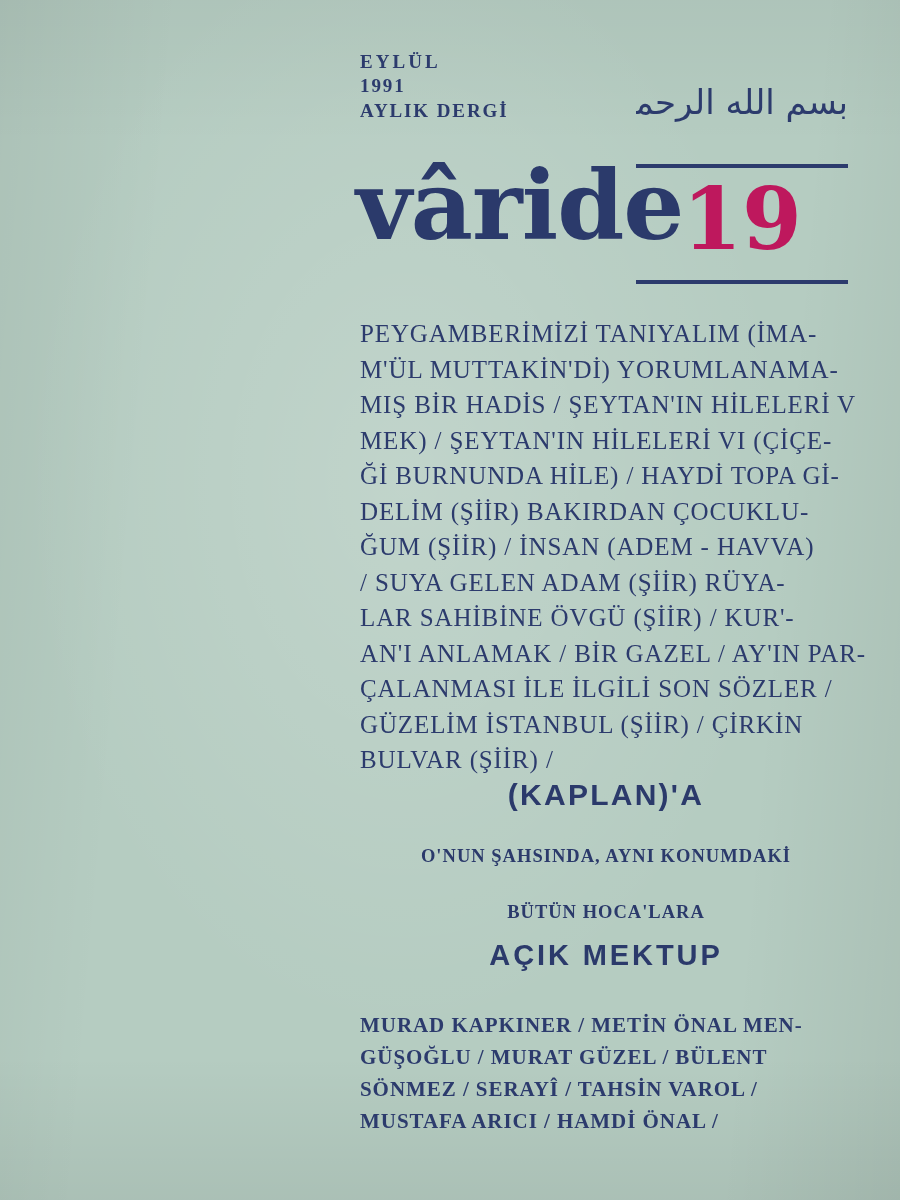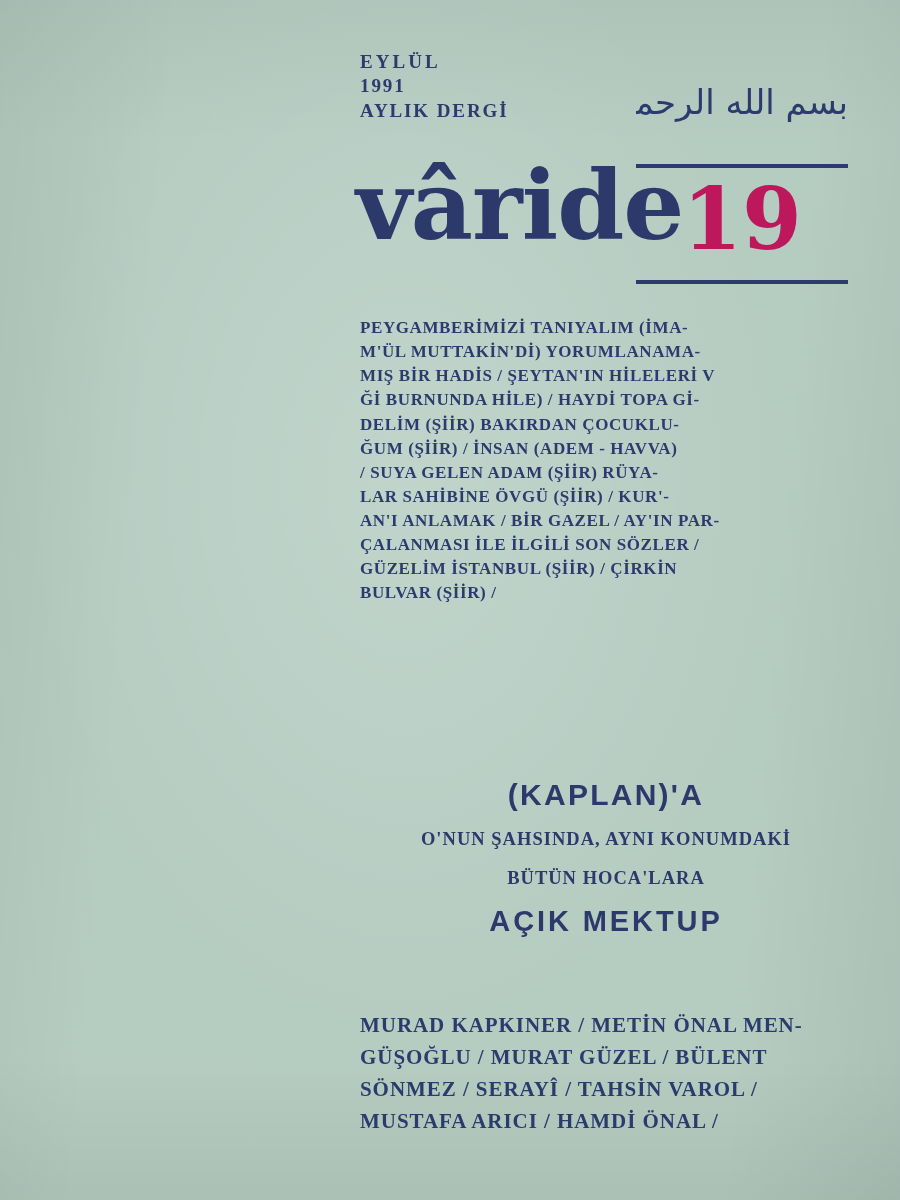--- a/index.html
+++ b/index.html
@@ -109,22 +109,22 @@
     color: #be185d;
   }
 
   
   .contents {
     position: absolute;
     left: 360px;
     top: 316px;
     width: 494px;
     font-family: "Liberation Serif", serif;
-    font-weight: bold;
-    font-size: 17px;
+    font-weight: normal;
+    font-size: 25px;
     line-height: 1.42;
     letter-spacing: 0.035em;
     text-align: justify;
     text-align-last: left;
     color: #2c3b6d;
   }
   .contents .line {
     display: block;
     white-space: nowrap;
   }
@@ -139,21 +139,21 @@
     color: #2b3a6b;
   }
   .ded-name {
     font-family: "Liberation Sans", sans-serif;
     font-weight: bold;
     font-size: 30px;
     letter-spacing: 0.075em;
     line-height: 1.28;
   }
   .ded-sub1 {
-    margin-top: 12px;
+    margin-top: 29px;
     font-family: "Liberation Serif", serif;
     font-weight: bold;
     font-size: 18.5px;
     letter-spacing: 0.055em;
     line-height: 1.42;
   }
   .ded-headline {
     margin-top: 14px;
     font-family: "Liberation Sans", sans-serif;
     font-weight: bold;
@@ -196,20 +196,21 @@
     <div class="issue-number">19</div>
     <div class="rule-bottom"></div>
 
     <div class="logo">vâride</div>
   </div>
 
   <div class="contents">
     <span class="line">PEYGAMBERİMİZİ  TANIYALIM    (İMA-</span>
     <span class="line">M'ÜL MUTTAKİN'Dİ)    YORUMLANAMA-</span>
     <span class="line">MIŞ BİR HADİS / ŞEYTAN'IN HİLELERİ V</span>
+    <span class="line">MEK) / ŞEYTAN'IN HİLELERİ VI    (ÇİÇE-</span>
     <span class="line">Ğİ BURNUNDA HİLE) / HAYDİ TOPA Gİ-</span>
     <span class="line">DELİM  (ŞİİR)      BAKIRDAN ÇOCUKLU-</span>
     <span class="line">ĞUM (ŞİİR) / İNSAN     (ADEM - HAVVA)</span>
     <span class="line">/ SUYA GELEN ADAM     (ŞİİR)     RÜYA-</span>
     <span class="line">LAR SAHİBİNE ÖVGÜ      (ŞİİR) / KUR'-</span>
     <span class="line">AN'I ANLAMAK / BİR GAZEL / AY'IN PAR-</span>
     <span class="line">ÇALANMASI İLE İLGİLİ SON SÖZLER /</span>
     <span class="line">GÜZELİM İSTANBUL       (ŞİİR) / ÇİRKİN</span>
     <span class="line">BULVAR     (ŞİİR) /</span>
   </div>

